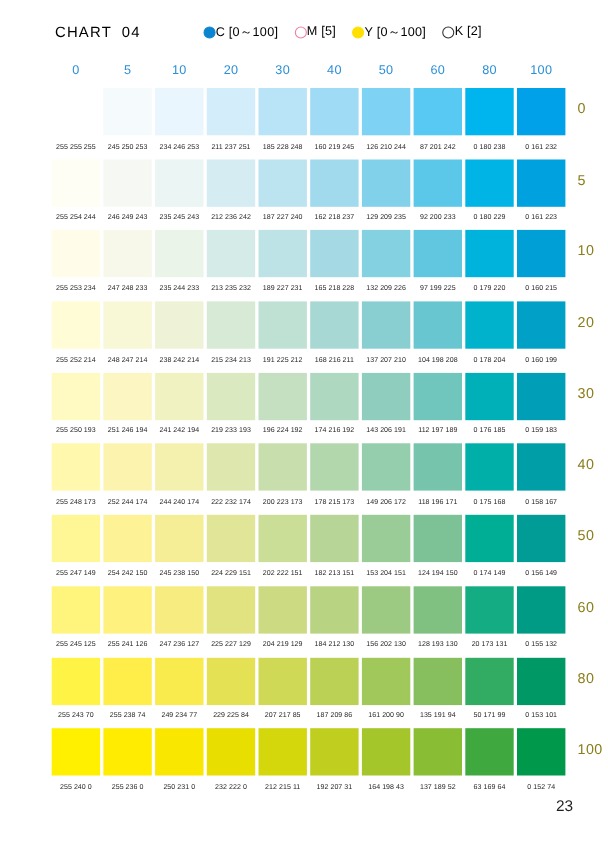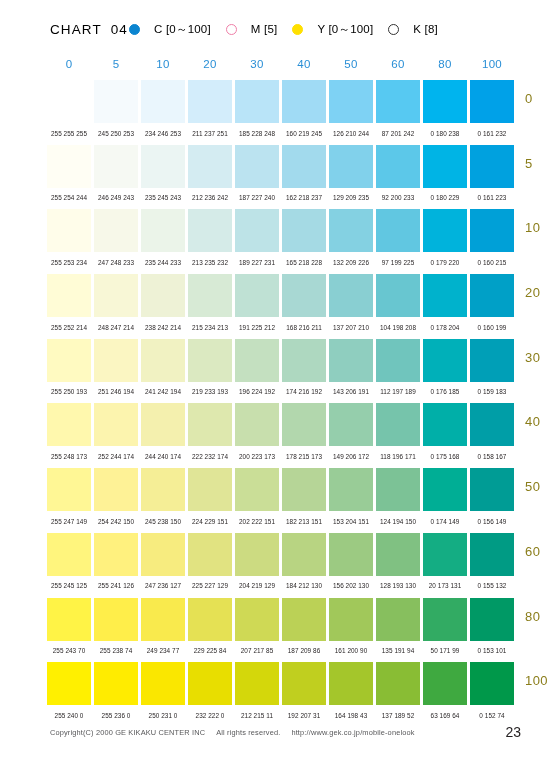--- a/index.html
+++ b/index.html
@@ -20,21 +20,21 @@
   .chart-title{
     margin-left:50px;
     font-size:13.5px;letter-spacing:1.1px;color:#000;
     white-space:nowrap;
   }
   .chart-title .num{margin-left:9px;}
   .legend{
     margin-left:auto;margin-right:22px;
     display:flex;align-items:center;gap:15px;
   }
-  .legend-item{display:flex;align-items:center;gap:14px;white-space:nowrap;}
+  .legend-item{display:flex;align-items:center;gap:0;white-space:nowrap;}
   .legend-dot{
     width:11px;height:11px;border-radius:50%;
     box-sizing:border-box;display:block;flex:none;
   }
   .legend-label{font-size:11.5px;color:#000;letter-spacing:0.2px;}
 
   
   .col-head{
     position:absolute;left:47px;top:58px;
     width:472px;height:16px;
@@ -104,21 +104,21 @@
         <div class="legend-item">
           <span class="legend-dot" style="background: transparent; border: 1.3px solid rgb(239, 127, 168);"></span>
           <span class="legend-label">M [5]</span>
         </div>
         <div class="legend-item">
           <span class="legend-dot" style="background: rgb(255, 224, 0); border: 1.3px solid rgb(255, 224, 0);"></span>
           <span class="legend-label">Y [0～100]</span>
         </div>
         <div class="legend-item">
           <span class="legend-dot" style="background: transparent; border: 1.3px solid rgb(51, 51, 51);"></span>
-          <span class="legend-label">K [8]</span>
+          <span class="legend-label">K [2]</span>
         </div>
       </div>
   </div>
 
   <div class="col-head">
       <div class="cell" style="color: rgb(42, 143, 214);">0</div>
       <div class="cell" style="color: rgb(42, 143, 214);">5</div>
       <div class="cell" style="color: rgb(42, 143, 214);">10</div>
       <div class="cell" style="color: rgb(42, 143, 214);">20</div>
       <div class="cell" style="color: rgb(42, 143, 214);">30</div>
@@ -396,19 +396,16 @@
           <div class="rgb-cell">164 198 43</div>
           <div class="rgb-cell">137 189 52</div>
           <div class="rgb-cell">63 169 64</div>
           <div class="rgb-cell">0 152 74</div>
         </div>
         <div class="row-label" style="color: rgb(138, 125, 26);">100</div>
       </div>
     </div>
 
   <div class="footer">
-    <div class="copyright">
-      <span class="seg">Copyright(C) 2000 GE KIKAKU CENTER INC</span><span class="seg">All rights reserved.</span><span class="seg">http://www.gek.co.jp/mobile-onelook</span>
-    </div>
     <div class="page-no">23</div>
   </div>
 
 </div>
 
 </body></html>

